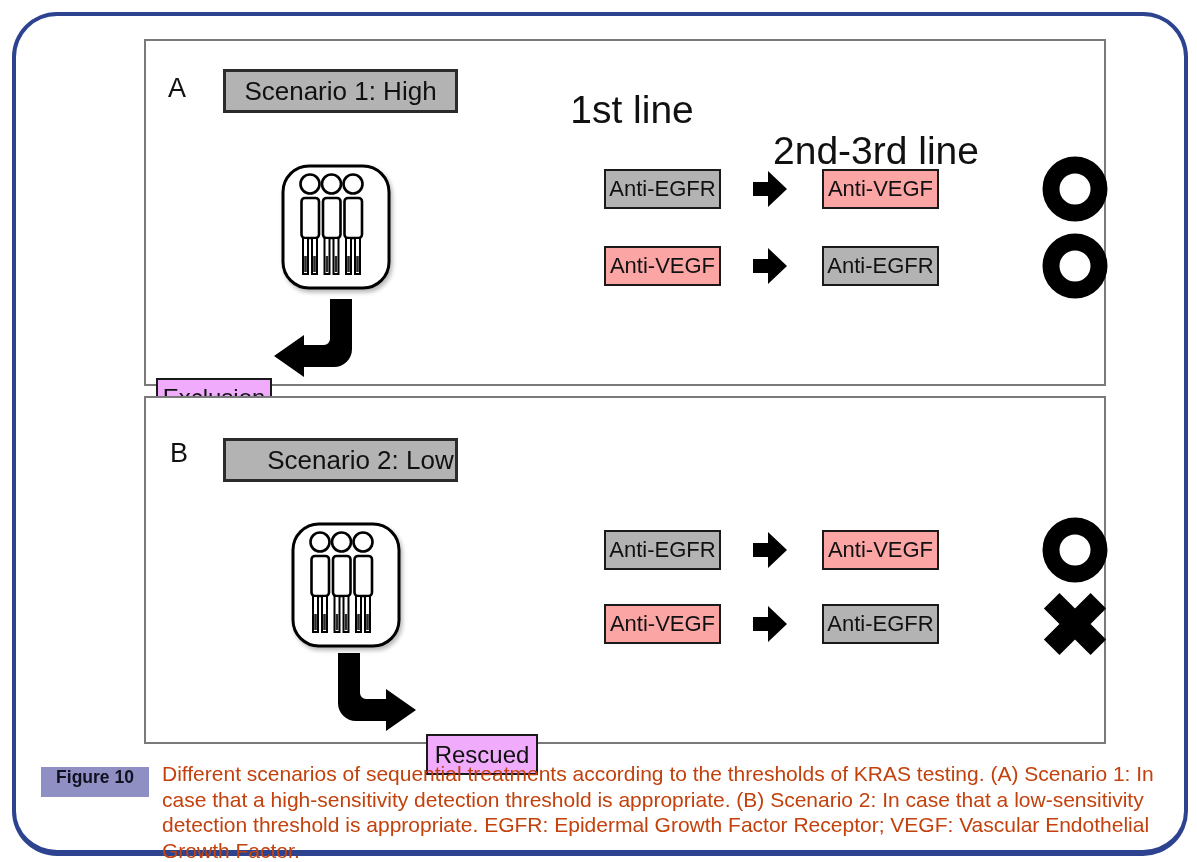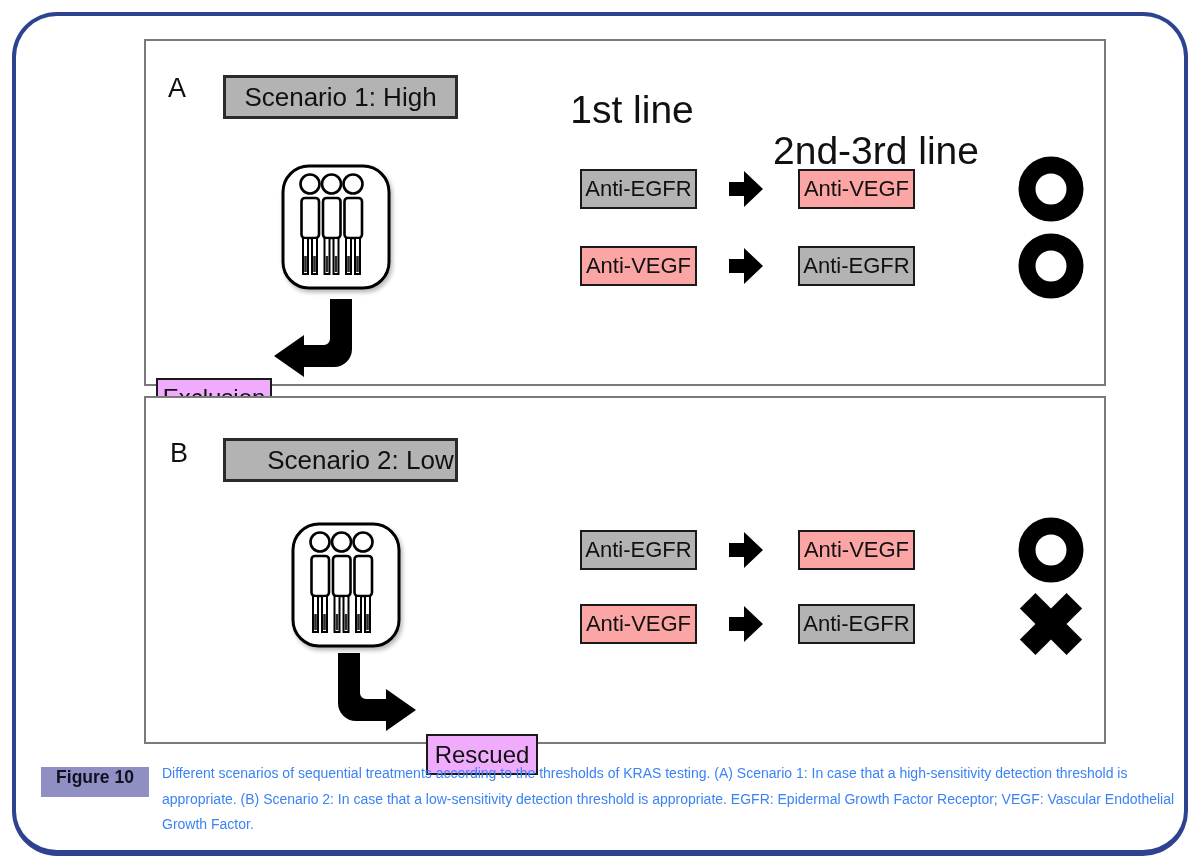--- a/index.html
+++ b/index.html
@@ -27,21 +27,21 @@
     background:#b3b3b3; border:3px solid #2b2b2b;
     display:flex; align-items:center; justify-content:center;
     font-size:26px; color:#111;
   }
 
   .col-header { position:absolute; text-align:center; font-size:39px; color:#111; white-space:nowrap; }
   .col-header.h1 { left:396px; top:47px; width:180px; }
   .col-header.h2 { left:615px; top:44px; width:230px;margin-top:44px; }
 
   .treat-row {
-    position:absolute; left:434px; width:504px; height:66px;
+    position:absolute; left:458px; width:504px; height:66px;
     display:flex; align-items:center;text-align:right;
   }
   .tbox {
     width:117px; height:40px; background:#fca5a5; border:2px solid #1a1a1a;
     display:flex; align-items:center; justify-content:center;
     font-size:22px; color:#111; flex:0 0 auto;
   }
   .tbox.gray { background:#b3b3b3; border-width:2.5px; }
   .mini-arrow { margin-left:32px; flex:0 0 auto; }
   .tbox.second { margin-left:35px; }
@@ -62,33 +62,33 @@
   .panel-a .exit-arrow { left:124px; top:258px; }
   .panel-b .exit-arrow { left:164px; top:255px; }
 
   .caption-badge {
     position:absolute; left:25px; top:751px; width:108px; height:30px;
     background:#8f8fc4; display:flex; align-items:flex-start; justify-content:center;
     font-size:17.5px; font-weight:bold; color:#101020;
   }
   .caption-text {
     position:absolute; left:146px; top:745px; width:1016px;
-    font-size:14px; line-height:25.5px; color:#3b82f6;
+    font-size:21px; line-height:25.5px; color:#c2410c;
   }
 </style>
 </head>
 <body>
 
 <div class="page">
   <div class="outer-frame">
 
     <div class="panel panel-a">
       <div class="panel-letter" style="left:22px; top:32px;">A</div>
 
-      <div class="scenario-box" style="top:34px;">
+      <div class="scenario-box" style="top:28px;">
         <span>Scenario 1: High</span>
       </div>
 
       <svg class="patients-svg" width="112" height="128" viewBox="0 0 112 128">
         <rect x="3" y="3" width="106" height="122" rx="26" fill="#ffffff" stroke="#000" stroke-width="3"></rect>
         <g fill="#fff" stroke="#000" stroke-width="2.6">
           <circle cx="30" cy="21" r="9.5"></circle>
             <circle cx="51.5" cy="21" r="9.5"></circle>
             <circle cx="73" cy="21" r="9.5"></circle>
           <rect x="21.5" y="35" width="17.5" height="40" rx="3.5"></rect>

